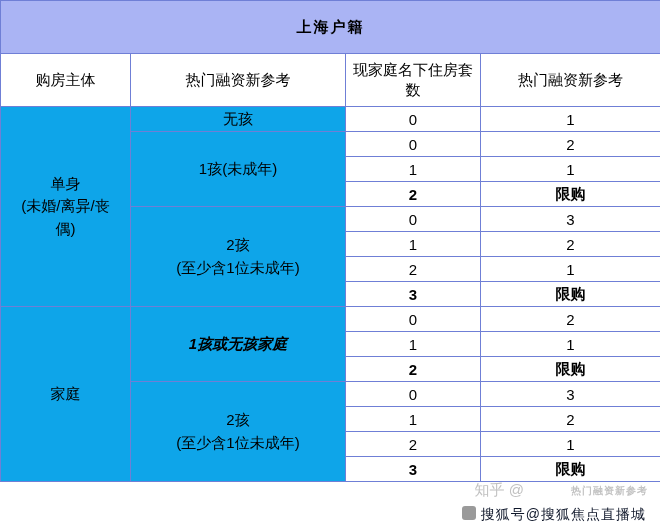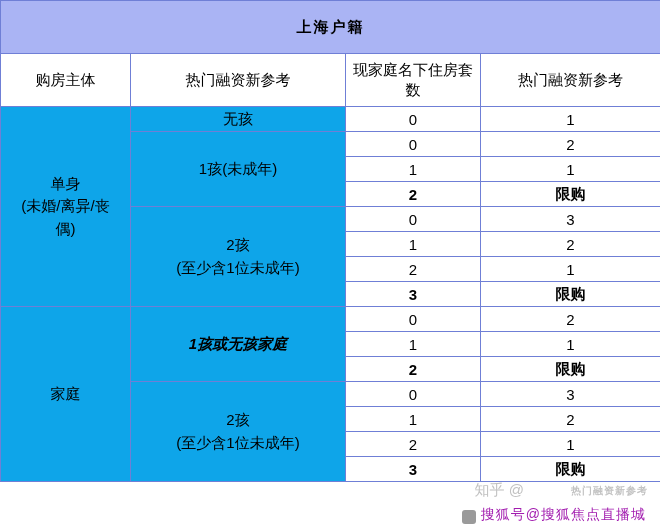--- a/index.html
+++ b/index.html
@@ -86,25 +86,25 @@
     letter-spacing: 1px;
     opacity: 0.85;
     white-space: nowrap;
     font-weight: bold;
   }
   .wm2 {
     position: absolute;
     right: 14px;
     bottom: 4px;
     font-size: 14px;
-    color: #a21caf;
+    color: #0f172a;
     letter-spacing: 1px;
     white-space: nowrap;
     display: flex;
-    align-items: flex-end;
+    align-items: flex-start;
     gap: 5px;
   }
   .wm2 .logo {
     display: inline-block;
     width: 14px;
     height: 14px;
     border-radius: 3px;
     background: #9a9a9a;
   }
   .wm-zhihu {

